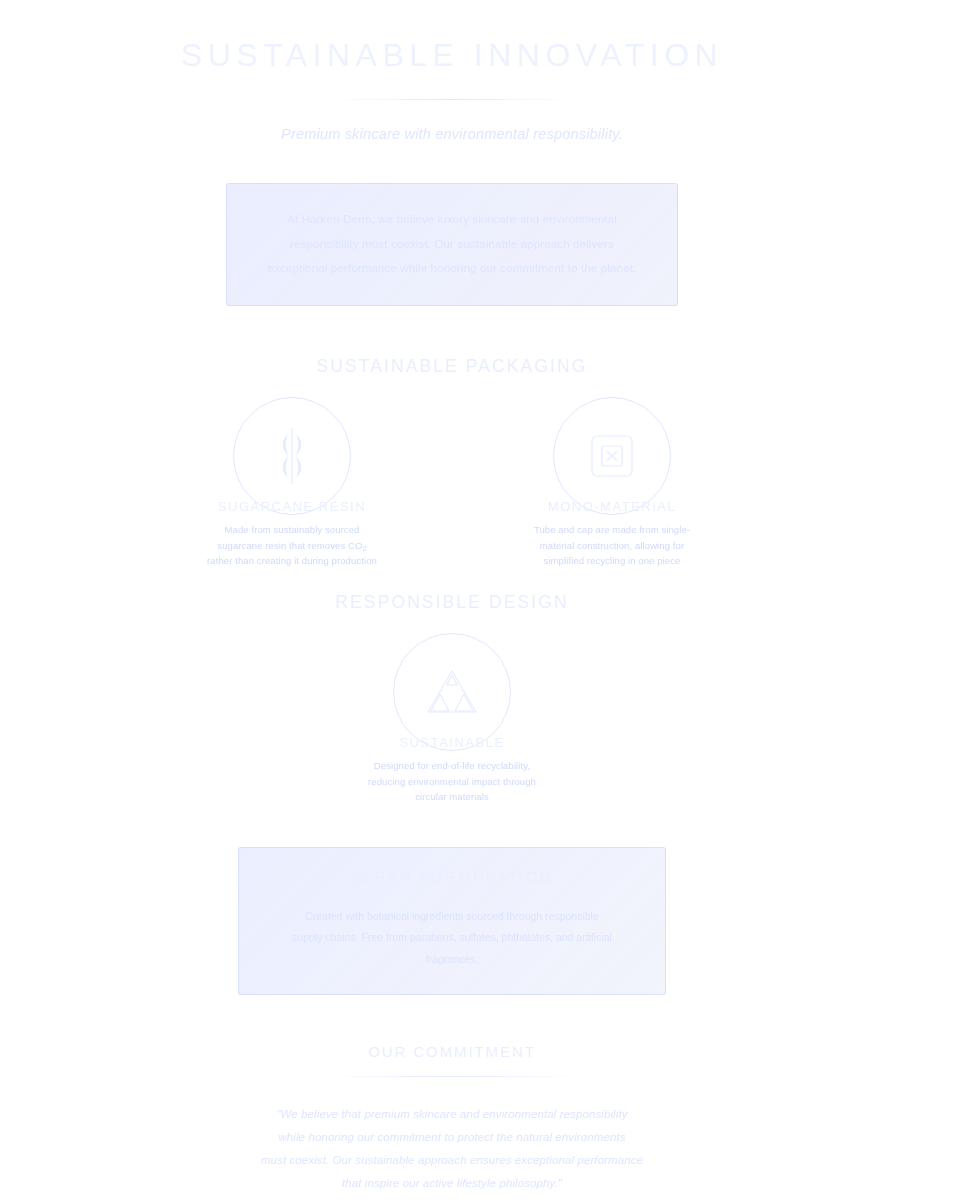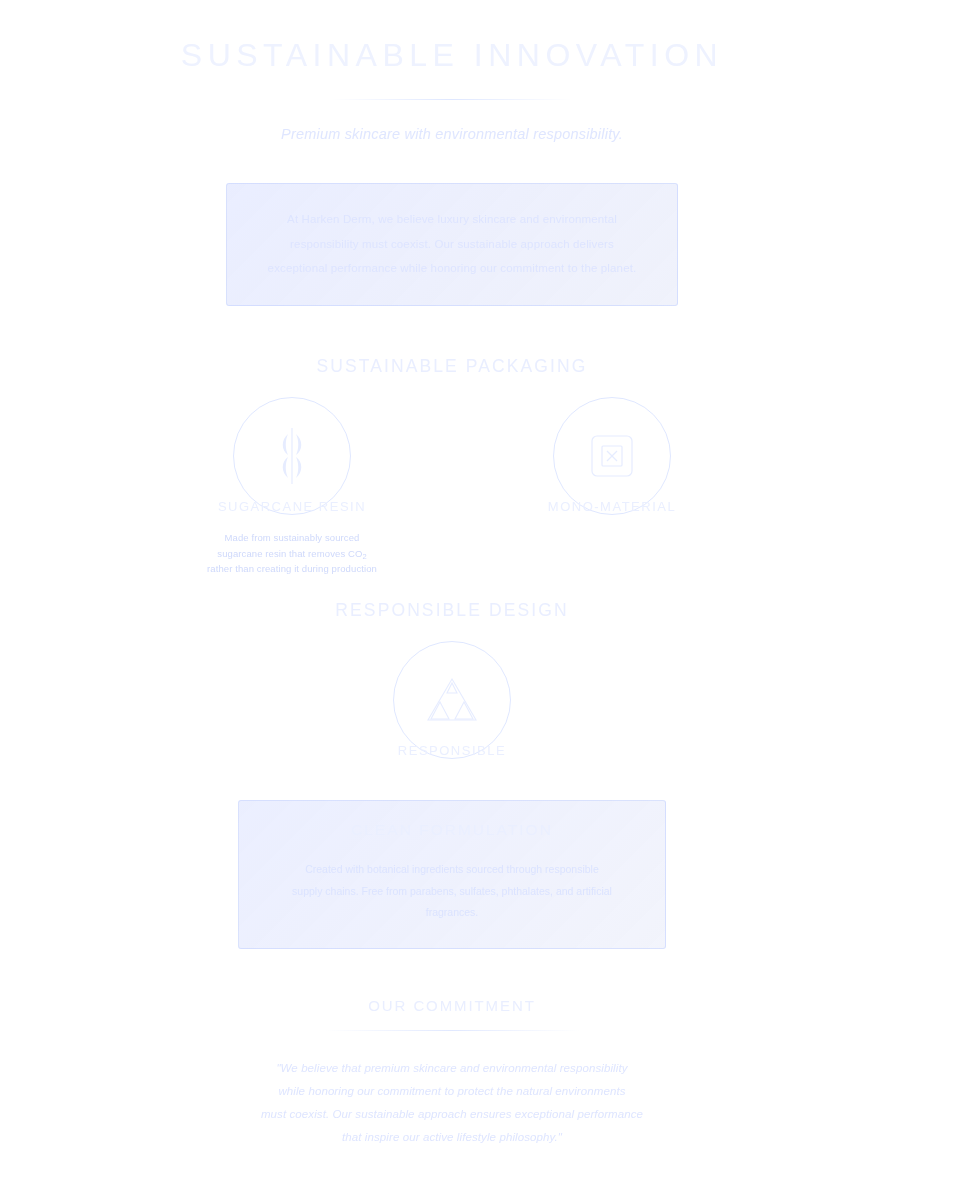--- a/index.html
+++ b/index.html
@@ -70,21 +70,21 @@
   }
   .feat-label {
     margin-top:-16px;
     position:relative;
     font-size:13px;
     font-weight:300;
     letter-spacing:1.5px;
     color:#eaefff;
   }
   .feat-desc {
-    margin-top:16px;
+    margin-top:8px;
     font-size:9.5px;
     line-height:1.62;
     color:#cfd9fb;
     letter-spacing:0.1px;
     padding:0 12px;
   }
   .feat-desc sub { font-size:7.5px; vertical-align:baseline; position:relative; top:2px; }
 
   
   .clean-box {
@@ -159,20 +159,21 @@
             <g fill="none" stroke="#e6ecff" stroke-width="1.2">
               <rect x="4" y="4" width="40" height="40" rx="5"></rect>
               <rect x="14" y="14" width="20" height="20" rx="1"></rect>
               <line x1="19" y1="19" x2="29" y2="29"></line>
               <line x1="29" y1="19" x2="19" y2="29"></line>
             </g>
           </svg>
         </span>
       </div>
       <div class="feat-label">MONO-MATERIAL</div>
+      <div class="feat-desc">Tube and cap are made from single-material construction, allowing for simplified recycling in one piece</div>
     </div>
 
   </div>
 
   <div class="sec-head sec-resp">RESPONSIBLE DESIGN</div>
 
   <div class="features">
 
     <div class="feature">
       <div class="circle">
@@ -180,21 +181,22 @@
           <svg width="56" height="52" viewBox="0 0 56 52">
             <g fill="none" stroke="#e6ecff" stroke-width="1.1">
               <path d="M28 5 L52 46 L4 46 Z"></path>
               <path d="M28 9 L33 19 L23 19 Z"></path>
               <path d="M16 28 L25 45 L7 45 Z"></path>
               <path d="M40 28 L49 45 L31 45 Z"></path>
             </g>
           </svg>
         </span>
       </div>
-      <div class="feat-label">RESPONSIBLE</div>
+      <div class="feat-label">SUSTAINABLE</div>
+      <div class="feat-desc">Designed for end-of-life recyclability, reducing environmental impact through circular materials</div>
     </div>
 
 
   </div>
 
   <div class="clean-box">
     <div class="clean-title">CLEAN FORMULATION</div>
     <div class="clean-body">
       <p>Created with botanical ingredients sourced through responsible</p>
       <p>supply chains. Free from parabens, sulfates, phthalates, and artificial fragrances.</p>

